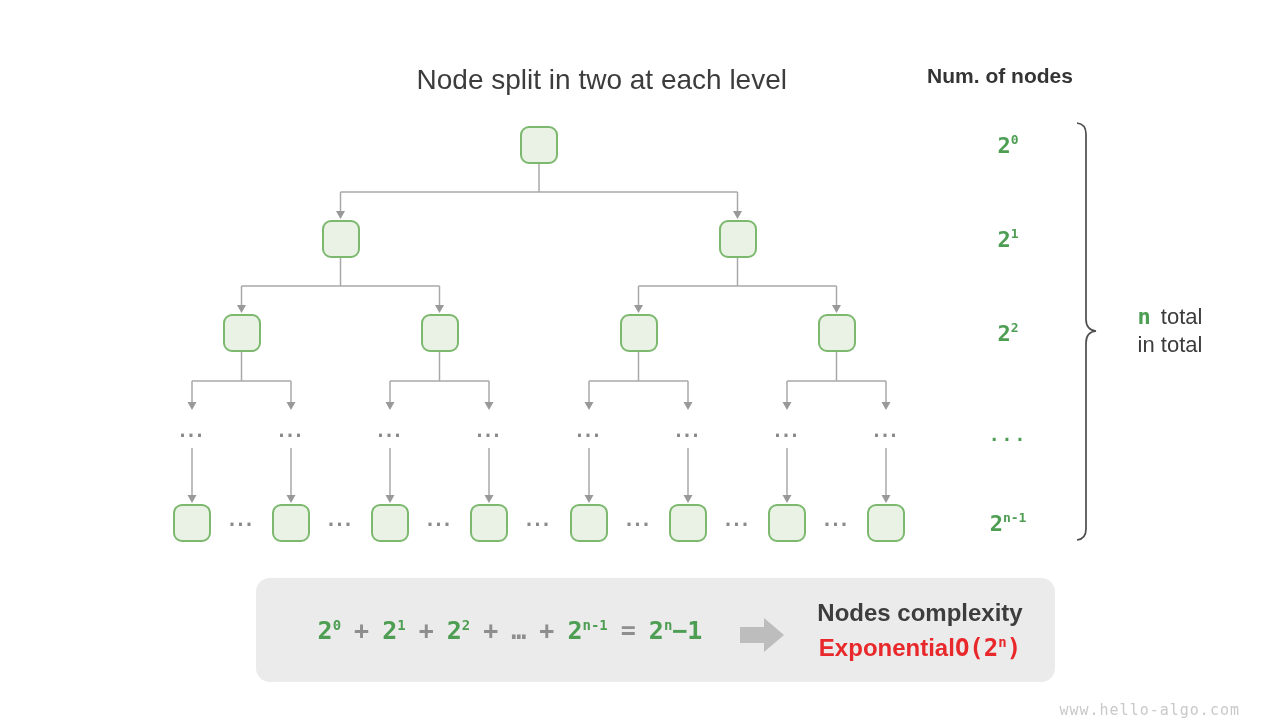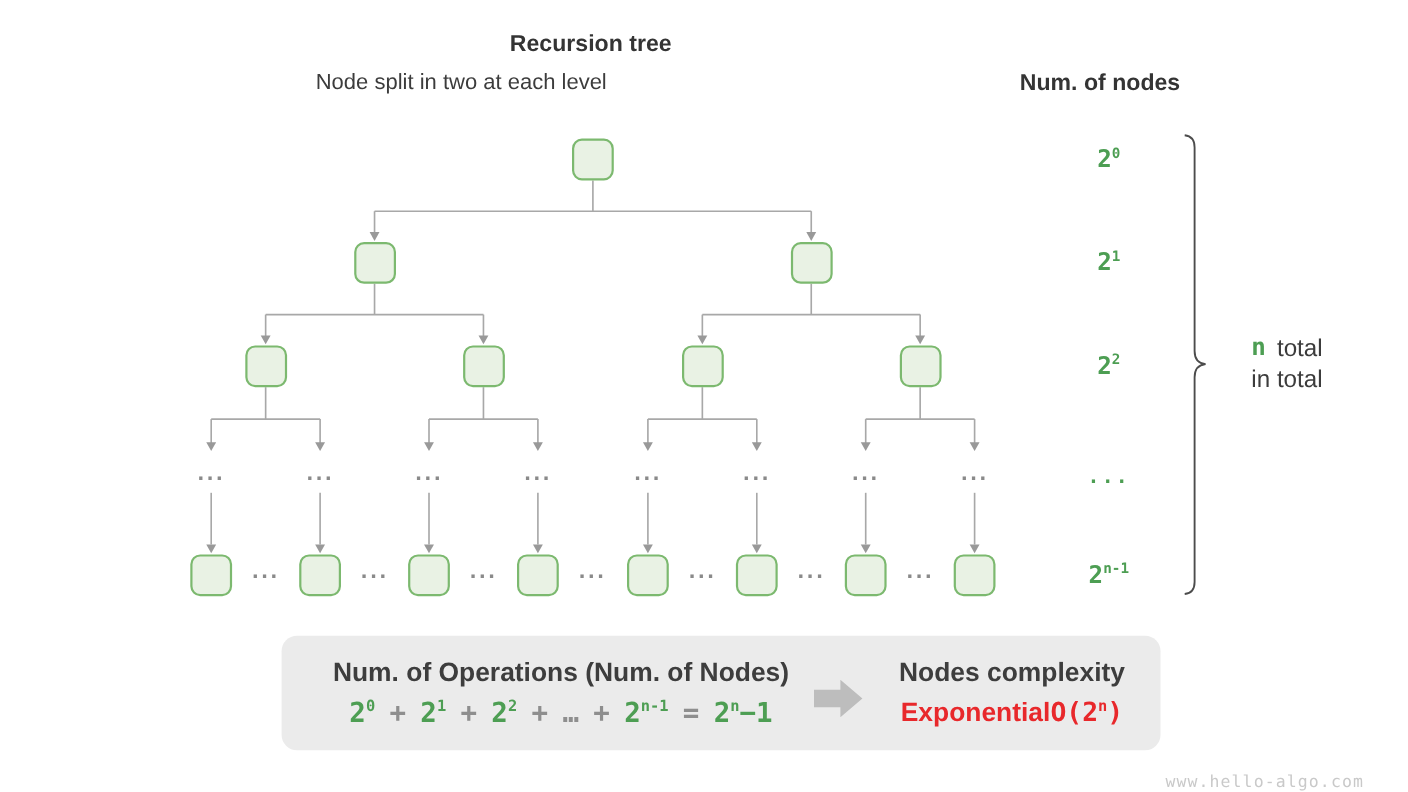--- a/index.html
+++ b/index.html
@@ -3,22 +3,22 @@
 <meta charset="utf-8">
 <style>
   html,body{margin:0;padding:0;background:#ffffff;}
   .canvas{
     position:relative;width:1280px;height:720px;background:#ffffff;
     font-family:"Liberation Sans","DejaVu Sans",sans-serif;overflow:hidden;
   }
   .abs{position:absolute;}
   .hdr-title{left:337px;top:28px;width:400px;text-align:center;
     font-size:21px;font-weight:700;color:#343434;}
-  .hdr-sub{left:287px;top:64px;width:500px;text-align:left;
-    font-size:20px;color:#3c3c3c;}
+  .hdr-sub{left:287px;top:64px;width:500px;text-align:right;
+    font-size:28px;color:#3c3c3c;}
   .rp-head{left:890px;top:31px;width:220px;text-align:center;
     font-size:21px;font-weight:700;color:#343434;line-height:28px;margin-top:31px;}
   svg.layer{left:0;top:0;pointer-events:none;}
   .node{position:absolute;width:38px;height:38px;box-sizing:border-box;
     border-radius:9px;background:var(--node-fill);border:2.5px solid var(--node-border);}
   .tdots{position:absolute;transform:translate(-50%,-50%);
     color:var(--tree-dots);font-weight:700;font-size:17px;letter-spacing:2px;
     font-family:"DejaVu Sans",sans-serif;}
   .lvl-label{position:absolute;transform:translate(-50%,-50%);
     color:var(--green);font-weight:700;font-size:22px;
@@ -49,21 +49,20 @@
   .redline .bigo sup{font-size:14px;}
   .watermark{right:40px;top:677px;color:var(--watermark);
     font-family:"DejaVu Sans Mono","Liberation Mono",monospace;
     font-size:15px;letter-spacing:1px;margin-top:24px;}
 </style>
 </head>
 <body>
 
 <div class="canvas" style="--green: #4d9e53; --node-fill: #e9f2e4; --node-border: #7cb96f; --tree-dots: #8a8a8a; --red: #e8282b; --box-bg: #ebebeb; --gray-op: #8e8e8e; --watermark: #c9c9c9;">
 
-  <div class="abs hdr-title">Recursion tree</div>
   <div class="abs hdr-sub">Node split in two at each level</div>
 
   <div class="abs rp-head">
     <div>Num. of nodes</div>
   </div>
 
   <svg id="connectors" class="abs layer" width="1280" height="720">
       <line x1="539" y1="164" x2="539" y2="192" stroke="#a8a8a8" stroke-width="1.5"></line>
       <line x1="340.5" y1="192" x2="737.5" y2="192" stroke="#a8a8a8" stroke-width="1.5"></line>
       <line x1="340.5" y1="192" x2="340.5" y2="212" stroke="#a8a8a8" stroke-width="1.5"></line>
@@ -173,21 +172,20 @@
   <div class="abs note">
     <div class="nrow">
       <span class="g">n</span>
       <span>total</span>
     </div>
     <div>in total</div>
   </div>
 
   <div class="abs box">
     <div class="box-col box-left">
-      <div class="box-title">Num. of Operations (Num. of Nodes)</div>
       <div class="formula" id="formula">
           <span class="green">2<sup>0</sup></span>
           <span class="gray">+</span>
           <span class="green">2<sup>1</sup></span>
           <span class="gray">+</span>
           <span class="green">2<sup>2</sup></span>
           <span class="gray">+</span>
           <span class="gray">…</span>
           <span class="gray">+</span>
           <span class="green">2<sup>n-1</sup></span>

